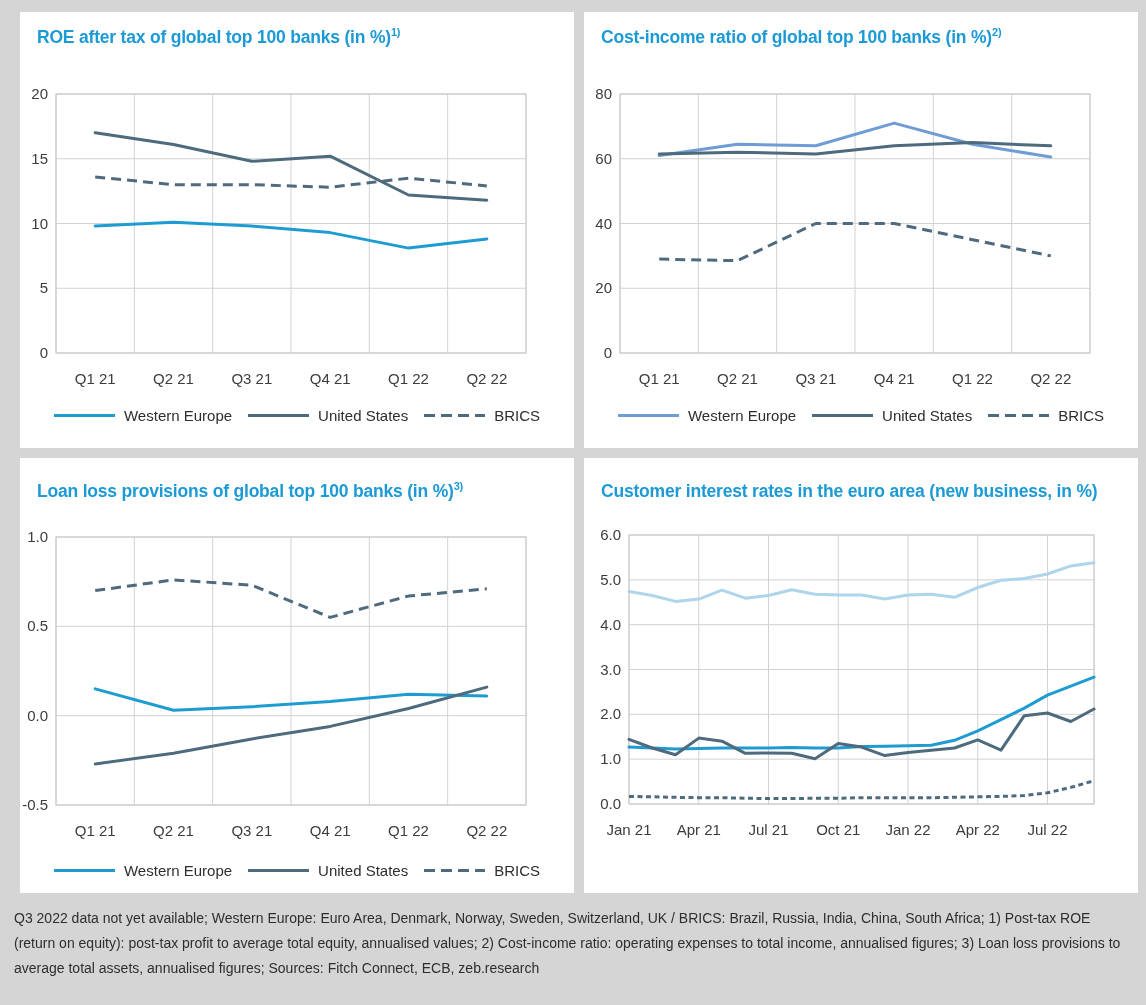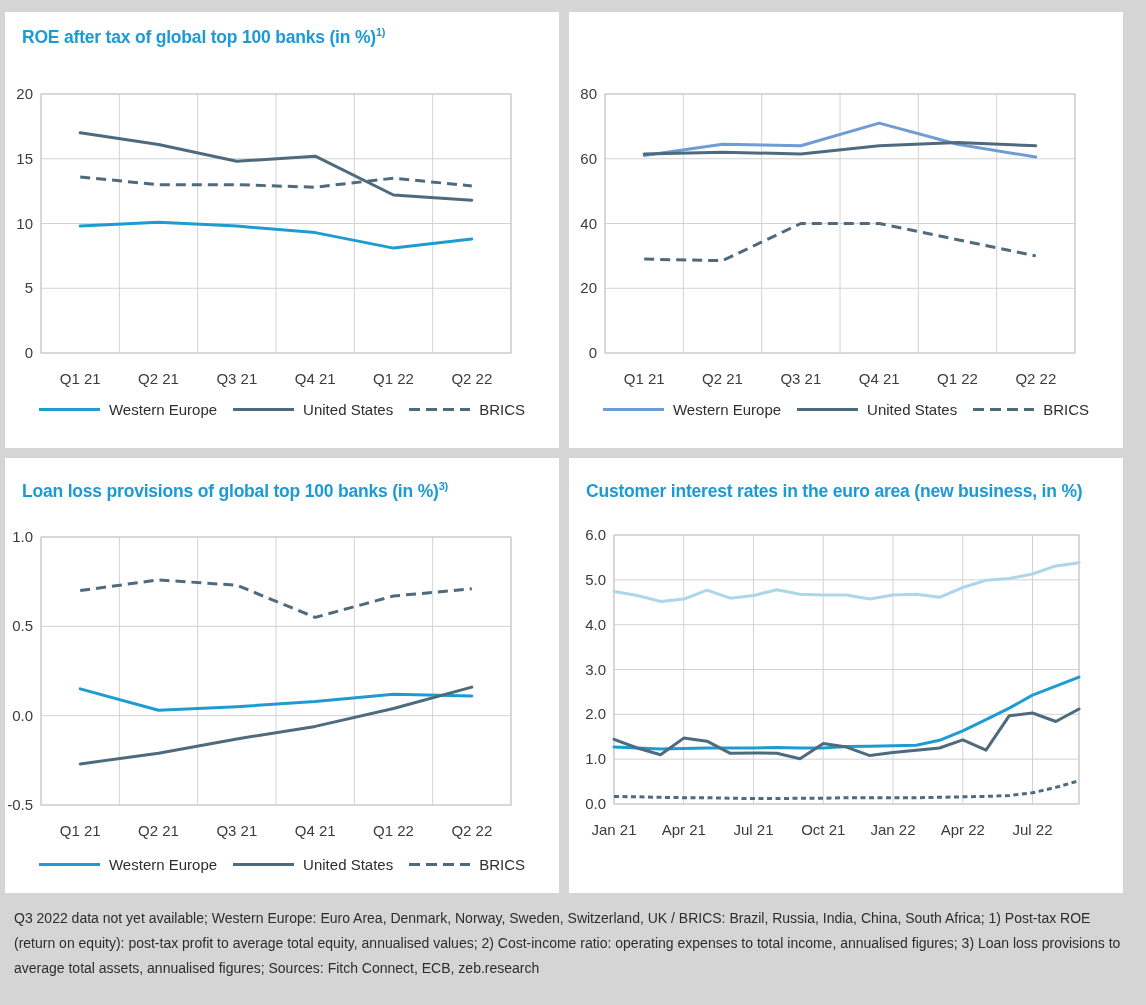--- a/index.html
+++ b/index.html
@@ -7,21 +7,21 @@
     width:1146px; height:1005px;
     background:#d5d5d5;
     font-family:"Liberation Sans", sans-serif;
     -webkit-font-smoothing:antialiased;
   }
   .charts-grid {
     display:grid;
     grid-template-columns:554px 554px;
     grid-template-rows:436px 435px;
     gap:10px;
-    padding:12px 14px 0 5px;
+    padding:12px 14px 0 20px;
   }
   .panel {
     position:relative;
     background:#ffffff;
     overflow:hidden;
   }
   .chart-title {
     position:absolute; left:17px; right:10px; margin:0;
     font-size:17.5px; font-weight:bold; color:#1c9ad6;
     letter-spacing:-0.2px;
@@ -30,21 +30,21 @@
   .panel.bottom .chart-title { top:22px; }
   .chart-title sup { font-size:11px; }
   svg.plot { position:absolute; left:0; top:0; width:100%; height:100%; display:block; }
   svg.plot text { font-family:"Liberation Sans", sans-serif; font-size:15px; fill:#3c3c3c; }
   .legend { position:absolute; left:0; right:0; }
   .legend.row { display:flex; justify-content:center; gap:16px; }
   .legend.grid2 {
     display:grid; grid-template-columns:230px auto;
     justify-content:start; margin-left:58px; row-gap:3px;
   }
-  .legend-item { display:flex; align-items:center; gap:9px; }
+  .legend-item { display:flex; align-items:center; gap:9px;margin-top:6px; }
   .legend-item .ls { display:inline-block; width:61px; height:3px; flex:0 0 61px; }
   .legend-item .ll { font-size:15px; color:#2e2e2e; white-space:nowrap; }
   .footnote {
     margin:13px 14px 0 14px;
     font-size:14px; line-height:25px; color:#2e2e2e;
   }
 </style>
 </head>
 <body>
 
@@ -91,20 +91,21 @@
           <span class="ll">United States</span>
         </span>
         <span class="legend-item">
           <span class="ls" style="background: repeating-linear-gradient(90deg, rgb(78, 106, 125) 0px, rgb(78, 106, 125) 11px, transparent 11px, transparent 17px);"></span>
           <span class="ll">BRICS</span>
         </span>
       </div>
   </section>
 
   <section class="panel top">
+    <h2 class="chart-title"><span>Cost-income ratio of global top 100 banks (in %)</span><sup>2)</sup></h2>
     <svg class="plot" viewBox="0 0 554 436">
         <line x1="36" x2="506" y1="82" y2="82" stroke="#d2d2d2" stroke-width="1"></line>
         <line x1="36" x2="506" y1="146.75" y2="146.75" stroke="#d2d2d2" stroke-width="1"></line>
         <line x1="36" x2="506" y1="211.5" y2="211.5" stroke="#d2d2d2" stroke-width="1"></line>
         <line x1="36" x2="506" y1="276.25" y2="276.25" stroke="#d2d2d2" stroke-width="1"></line>
         <line x1="36" x2="506" y1="341" y2="341" stroke="#d2d2d2" stroke-width="1"></line>
         <line x1="36" x2="36" y1="82" y2="341" stroke="#d2d2d2" stroke-width="1"></line>
         <line x1="114.33333333333333" x2="114.33333333333333" y1="82" y2="341" stroke="#d2d2d2" stroke-width="1"></line>
         <line x1="192.66666666666666" x2="192.66666666666666" y1="82" y2="341" stroke="#d2d2d2" stroke-width="1"></line>
         <line x1="271" x2="271" y1="82" y2="341" stroke="#d2d2d2" stroke-width="1"></line>

